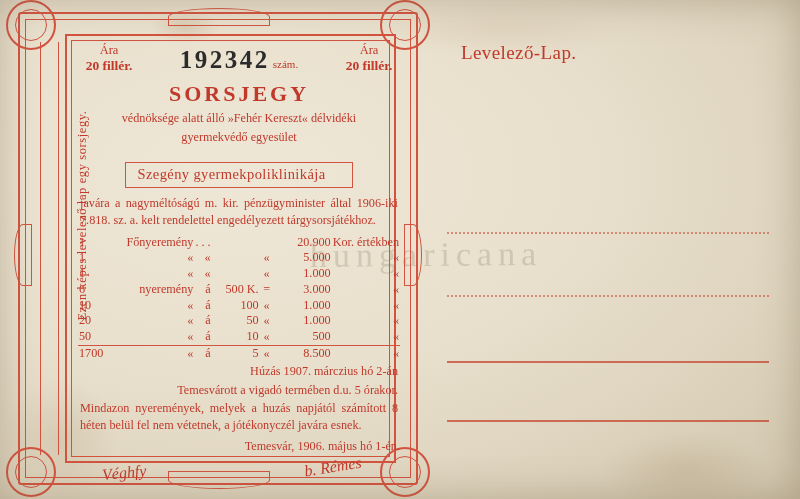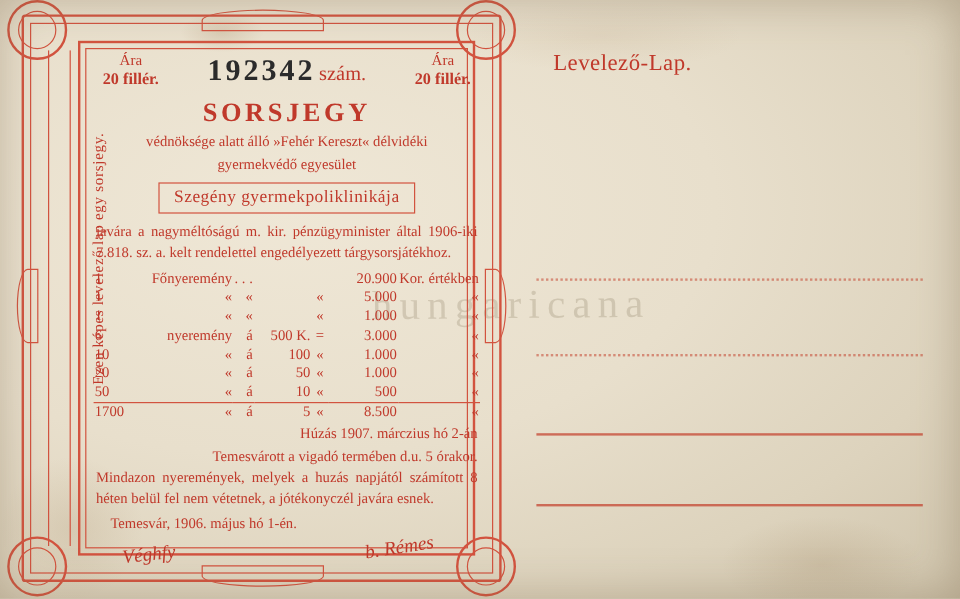--- a/index.html
+++ b/index.html
@@ -188,43 +188,43 @@
     padding-top: 2px;
   }
   .serial .num {
     font-size: 25px;
     letter-spacing: 2.5px;
     font-family: "Liberation Serif", serif;
     color: #2b2b2b;
     font-weight: bold;
   }
   .serial .szam {
-    font-size: 17px;
+    font-size: 11px;
     color: #c0392b;
     margin-left: 3px;
   }
   .sorsjegy {
     margin-top: 6px;
     font-size: 22px;
     letter-spacing: 3px;
     font-weight: bold;
     color: #c0392b;
   }
   .line-small {
     font-size: 12.2px;
     line-height: 1.32;
     margin-top: 3px;
   }
   .line-small.l1 { font-size: 12.6px; letter-spacing: 0.2px; }
   .klotild-sp { letter-spacing: 1.6px; }
   .banner {
-    margin: 7px auto 2px auto;
+    margin: 17px auto 2px auto;
     display: inline-block;
     border: 1.6px solid #d2533f;
-    padding: 3px 12px 4px 12px;
+    padding: 3px 27px 4px 12px;
     font-size: 14.5px;
     letter-spacing: 0.4px;
   }
   .para {
     font-size: 12.2px;
     line-height: 1.34;
     text-align: justify;
     margin-top: 5px;
     padding: 0 2px;
   }
@@ -259,21 +259,21 @@
     font-size: 12.2px;
     line-height: 1.35;
     text-align: justify;
     margin-top: 2px;
     padding: 0 2px;
   }
   .center-text { text-align: right; }
   .place-date {
     font-size: 12.2px;
     margin-top: 6px;
-    text-align: left;
+    text-align: right;
     padding-left: 14px;
   }
   .sigs {
     position: relative;
     height: 40px;
     margin-top: 4px;
   }
   .sig {
     position: absolute;
     font-family: "Liberation Serif", serif;

